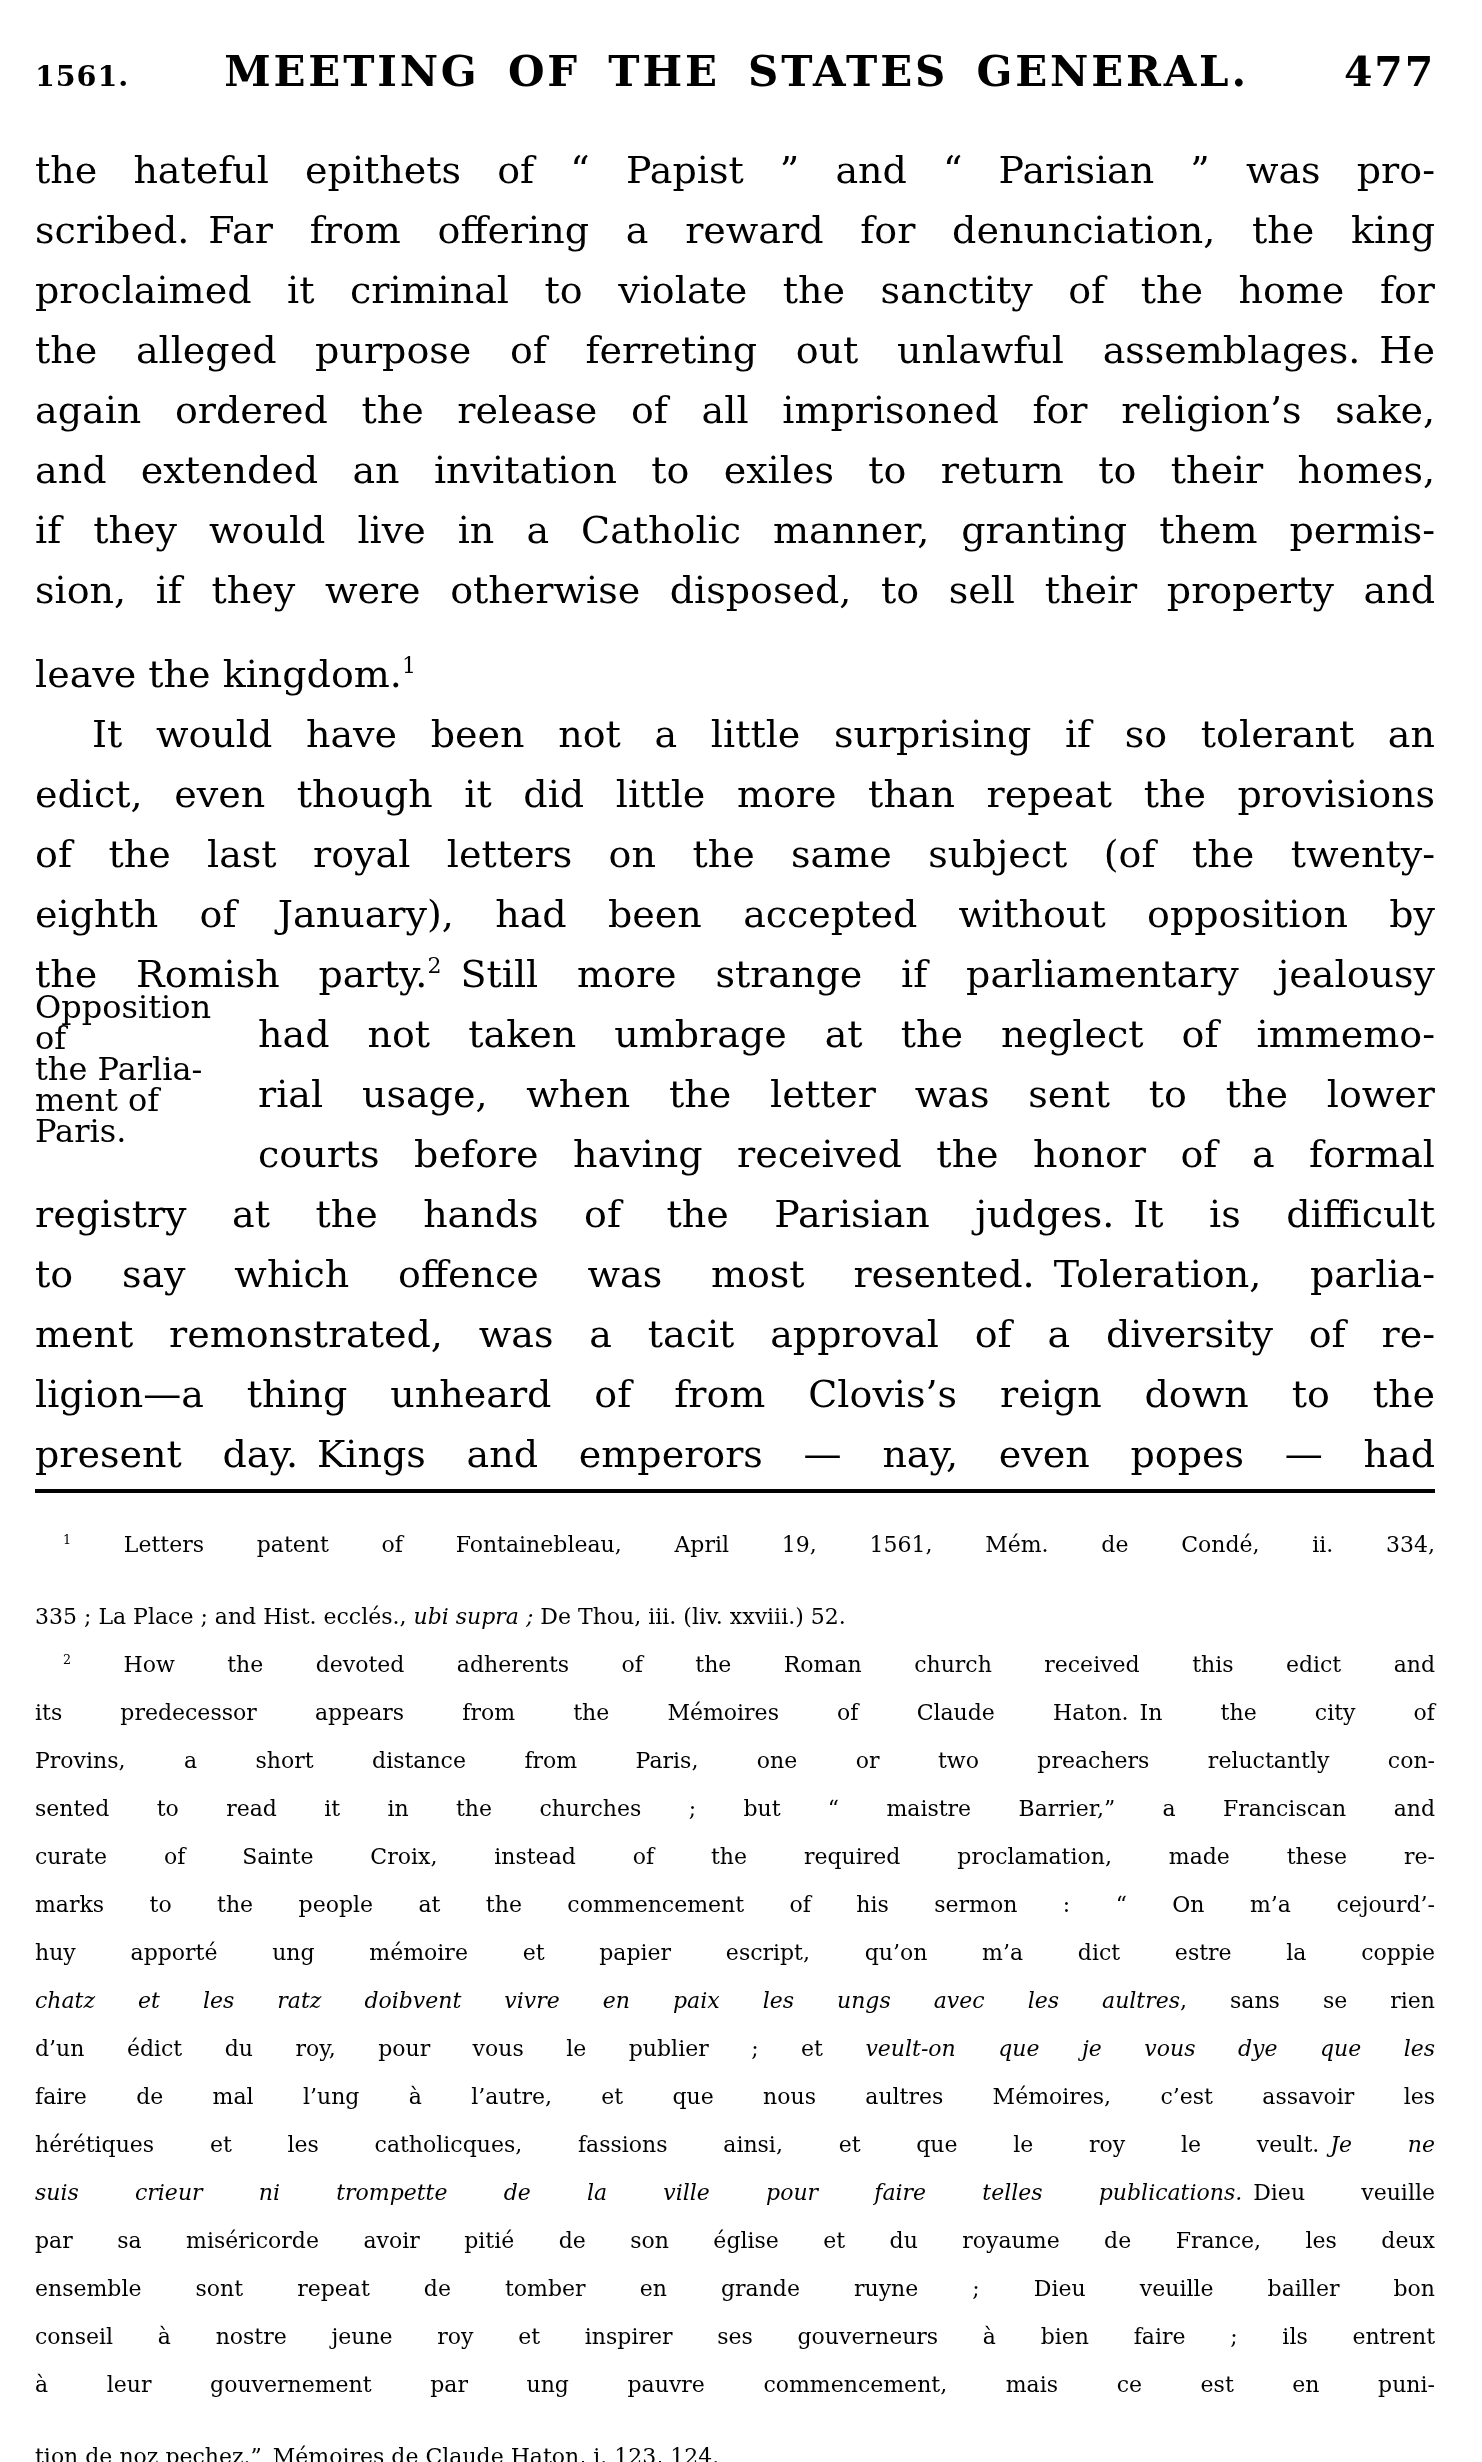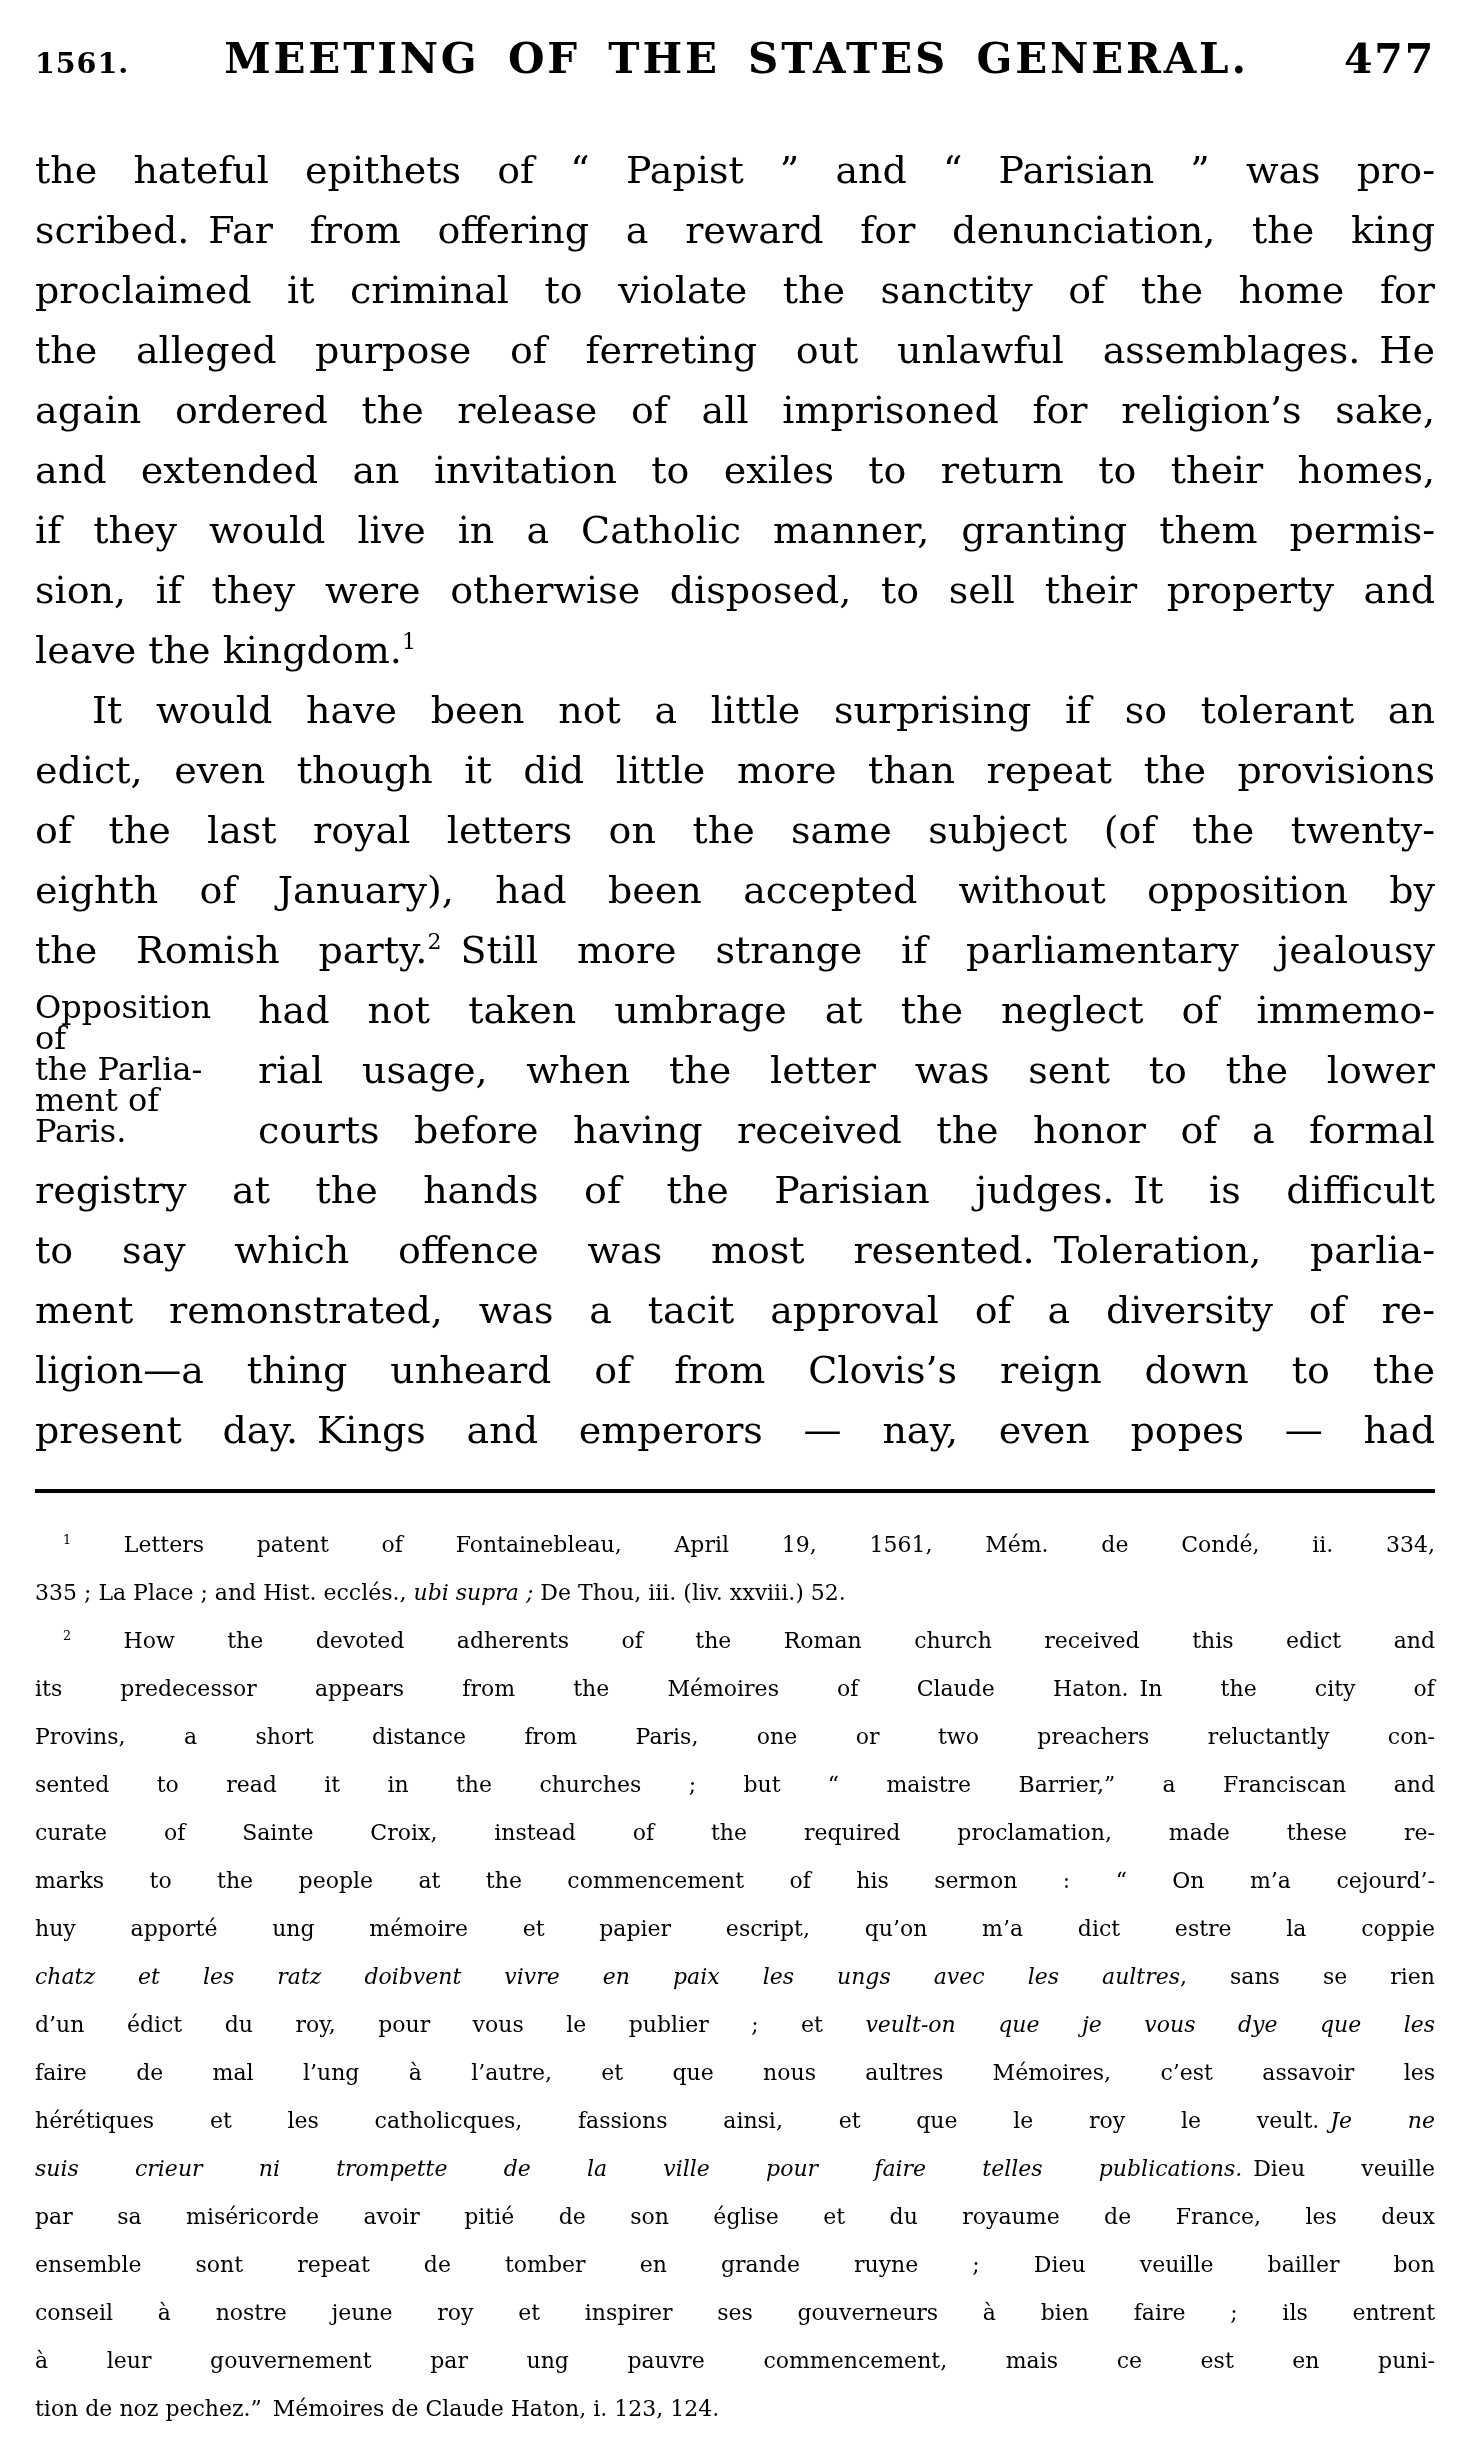--- a/index.html
+++ b/index.html
@@ -7,40 +7,40 @@
     position: relative;
     width: 1483px;
     height: 2462px;
     background: #ffffff;
     color: #000000;
     font-family: "DejaVu Serif", "Liberation Serif", serif;
     overflow: hidden;
   }
   .header {
     position: absolute;
-    top: 34px; left: 35px; right: 48px;
+    top: 47px; left: 35px; right: 48px;
     display: flex;
     justify-content: space-between;
     align-items: baseline;
   }
   .year { font-size: 28.6px; font-weight: 700; letter-spacing: 0.9px; }
   .title { font-size: 42px; font-weight: 700; letter-spacing: 2.8px; word-spacing: 11px; }
   .pagenum { font-size: 41px; font-weight: 700; letter-spacing: 1.8px; }
 
   .main {
     position: absolute;
     top: 140px; left: 35px; right: 48px;
     font-size: 38px;
   }
   .line {
     line-height: 60px;
     text-align: justify;
     text-align-last: justify;
   }
-  .line.end { text-align: left; text-align-last: left; }
+  .line.end { text-align: left; text-align-last: left; margin-top: 24px; }
   .line.indent { text-indent: 57px; }
   .line.narrow { margin-left: 223px; }
   sup.sup { font-size: 58%; line-height: 0; vertical-align: super; }
   .it { font-style: italic; }
 
   .margin-note {
     position: absolute;
     left: 0; top: 852px;
     width: 217px;
     font-size: 32px;

